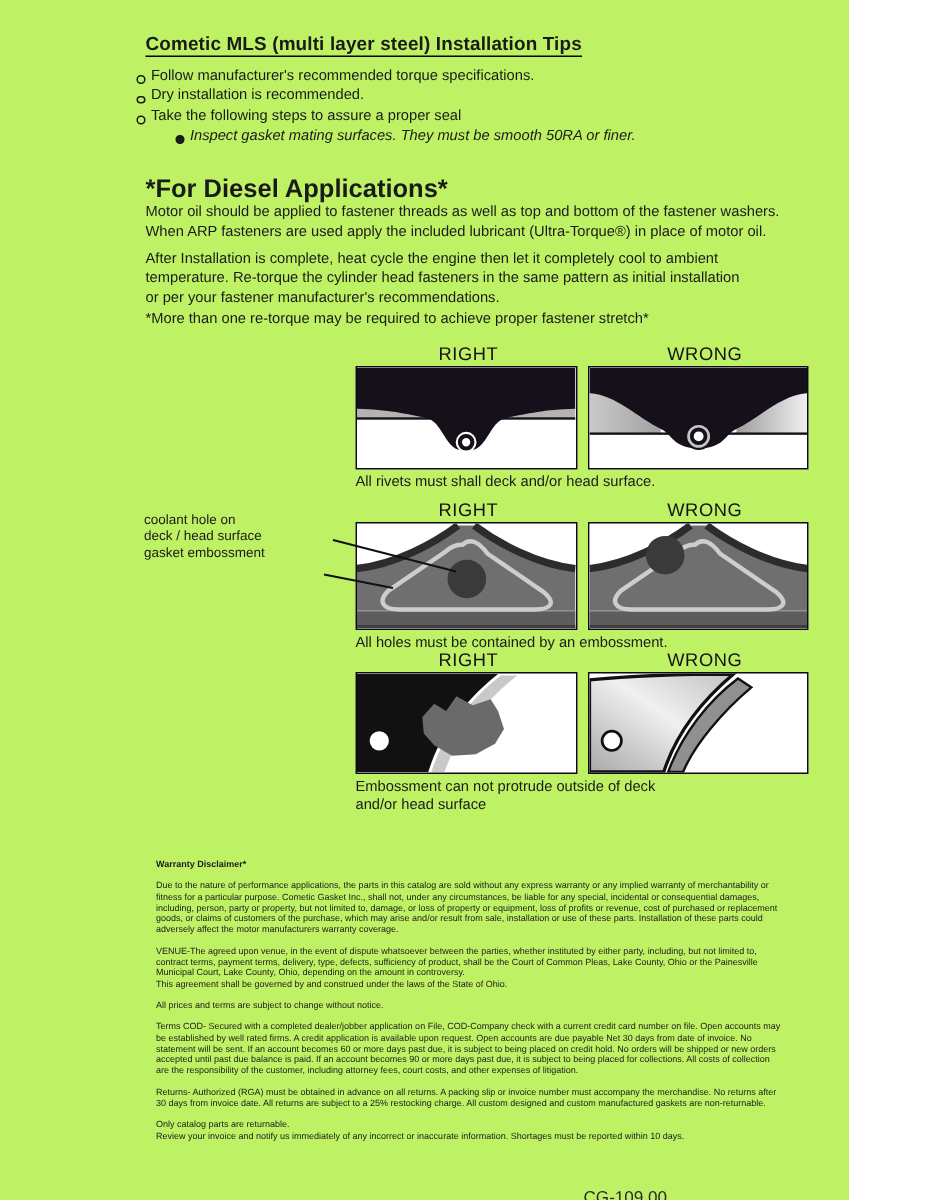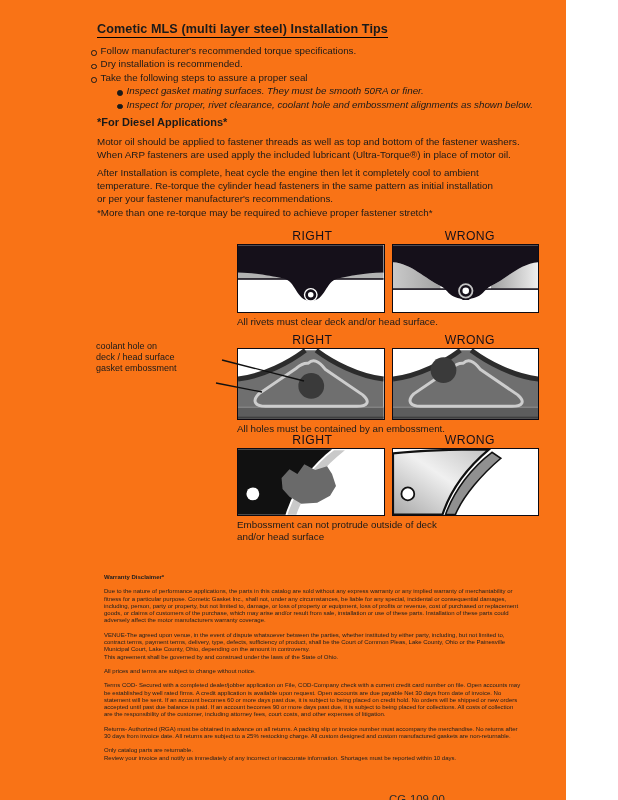--- a/index.html
+++ b/index.html
@@ -1,32 +1,32 @@
 <!DOCTYPE html>
 <html><head>
 <meta charset="utf-8">
 <style>
   html,body{margin:0;padding:0;background:#ffffff;}
   body{font-family:"Liberation Sans","DejaVu Sans",sans-serif;color:#1a1a1a;}
-  #page{position:relative;width:566px;height:800px;background:#f97316;overflow:hidden;}
+  #page{position:relative;width:566px;height:800px;background:#bef264;overflow:hidden;}
 
   
   #title{position:absolute;left:97px;top:22px;font-size:12.6px;font-weight:bold;
          border-bottom:1.4px solid #000;padding-bottom:1px;letter-spacing:.1px;}
 
   
   #bullets{position:absolute;left:91px;top:44px;width:480px;font-size:9.8px;line-height:13.4px;}
   .b-row{display:flex;align-items:center;}
   .b-row.sub{margin-left:26px;font-style:italic;}
   .marker{flex:0 0 auto;width:3.6px;height:3.6px;border-radius:50%;margin:4.6px 4px 0 0;}
   .marker.open{border:1px solid #1a1a1a;}
   .marker.solid{background:#1a1a1a;border:1px solid #1a1a1a;}
 
   
-  #diesel-heading{position:absolute;left:97px;top:116px;font-size:11px;font-weight:bold;}
+  #diesel-heading{position:absolute;left:97px;top:116px;font-size:17px;font-weight:bold;}
   .para{position:absolute;left:97px;width:475px;font-size:9.8px;line-height:13.2px;white-space:pre-line;}
   #para1{top:135px;}
   #para2{top:166px;}
   #note{top:206px;}
 
   
   .fig-row{position:absolute;left:237px;width:302px;}
   #fig1{top:229px;} #fig2{top:333px;} #fig3{top:433px;}
   .fig-labels{display:flex;gap:7px;}
   .fig-labels span{flex:0 0 150.6px;text-align:center;font-size:12.2px;letter-spacing:.4px;color:#15101a;}
@@ -63,24 +63,20 @@
       <span class="marker open"></span>
       <span>Dry installation is recommended.</span>
     </div>
     <div class="b-row">
       <span class="marker open"></span>
       <span>Take the following steps to assure a proper seal</span>
     </div>
     <div class="b-row sub">
       <span class="marker solid"></span>
       <span>Inspect gasket mating surfaces.  They must be smooth 50RA or finer.</span>
-    </div>
-    <div class="b-row sub">
-      <span class="marker solid"></span>
-      <span>Inspect for proper, rivet clearance, coolant hole and embossment alignments as shown below.</span>
     </div>
   </div>
 
   <div id="diesel-heading">*For Diesel Applications*</div>
   <div id="para2" class="para">After Installation is complete, heat cycle the engine then let it completely cool to ambient
 temperature. Re-torque the cylinder head fasteners in the same pattern as initial installation
 or per your fastener manufacturer's recommendations.</div>
   <div id="para1" class="para">Motor oil should be applied to fastener threads as well as top and bottom of the fastener washers.
 When ARP fasteners are used apply the included lubricant (Ultra-Torque®) in place of motor oil.</div>
   <div id="note" class="para">*More than one re-torque may be required to achieve proper fastener stretch*</div>
@@ -113,21 +109,21 @@
         </defs>
         <rect width="147" height="67" fill="#ffffff"></rect>
         <path d="M0,17 C18,18 33,34 48,41 L48,44 L0,44 Z" fill="url(#g1wl)"></path>
         <path d="M147,17 C129,18 114,34 99,41 L99,44 L147,44 Z" fill="url(#g1wr)"></path>
         <rect x="0" y="43.4" width="147" height="1.6" fill="#15101a"></rect>
         <path d="M0,0 H147 V17 C129,18 114,34 99,41 C91,44.5 91,54 73.5,54 C56,54 56,44.5 48,41 C33,34 18,18 0,17 Z" fill="#15101a"></path>
         <circle cx="73.5" cy="46" r="8.5" fill="#c4c4c4" stroke="#15101a" stroke-width="1.6"></circle>
         <circle cx="73.5" cy="46" r="4.6" fill="#ffffff" stroke="#15101a" stroke-width="2.6"></circle>
       </svg>
     </div>
-    <div class="fig-caption">All rivets must clear deck and/or head surface.</div>
+    <div class="fig-caption">All rivets must shall deck and/or head surface.</div>
   </div>
 
   <div id="fig2" class="fig-row">
     <div class="fig-labels">
       <span>RIGHT</span>
       <span>WRONG</span>
     </div>
     <div class="fig-boxes">
       <svg width="147" height="70" viewBox="0 0 147 70">
         <rect width="147" height="70" fill="#ffffff"></rect>

